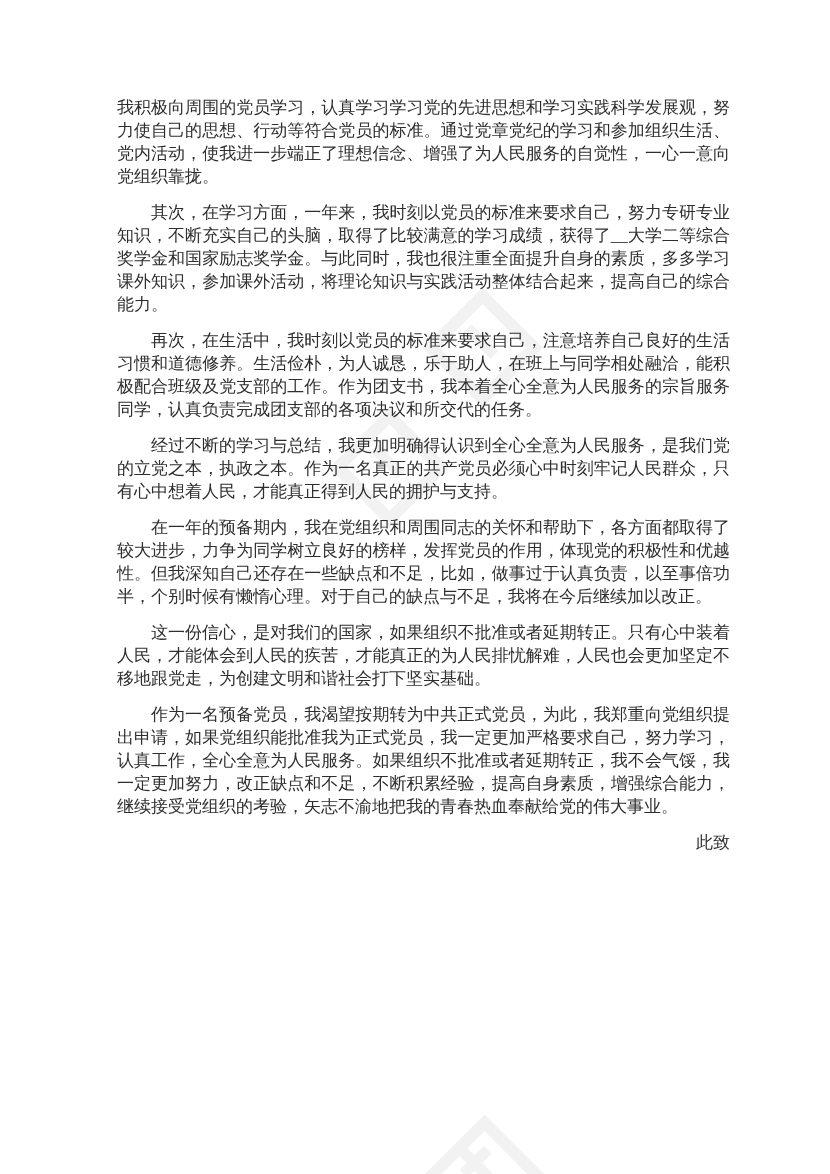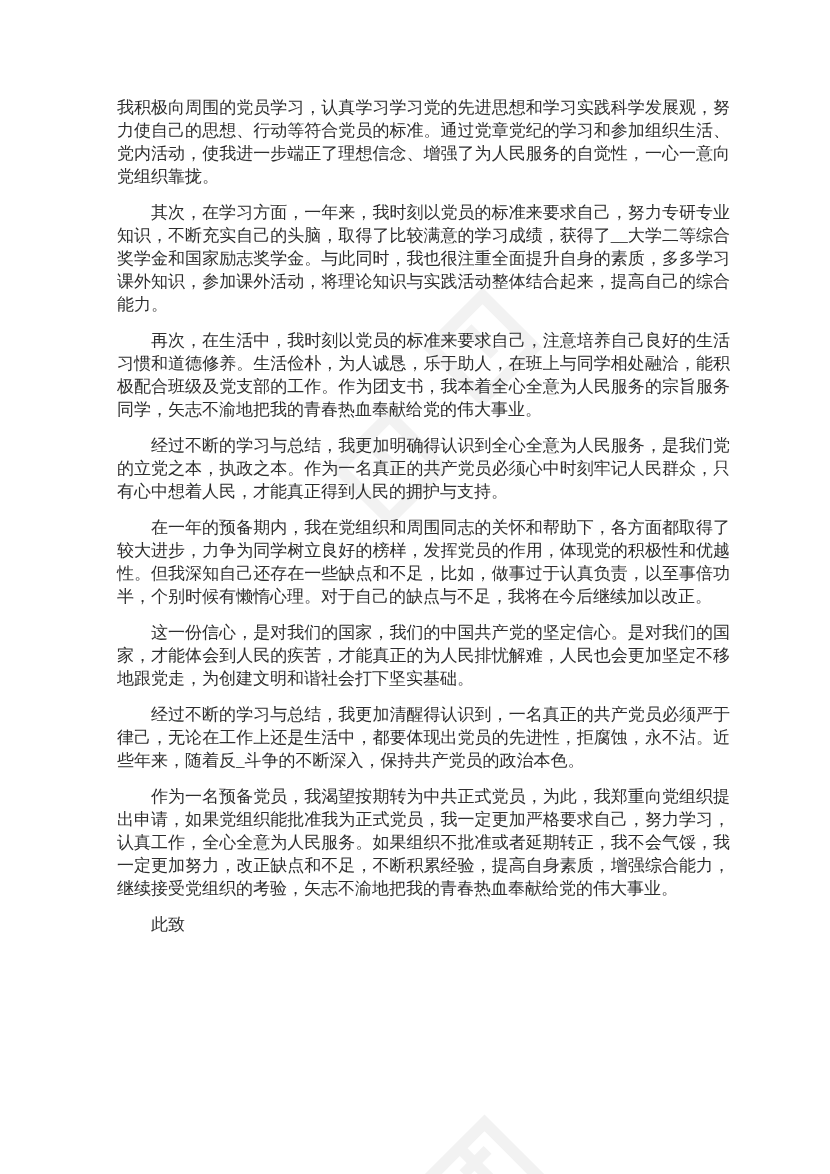--- a/index.html
+++ b/index.html
@@ -44,21 +44,21 @@
     font-size:17px;
     line-height:23px;
     text-align:justify;
     text-justify:inter-character;
   }
   .doc-body p{
     margin:0 0 13px 0;
     word-break:break-all;
   }
   .doc-body p.indent{text-indent:2em;}
-  .doc-body p.closing{text-indent:2em;text-align:left;}
+  .doc-body p.closing{text-indent:2em;text-align:right;}
 </style>
 </head>
 <body>
 
 <div class="doc-page">
 
   <div class="wm-layer">
     <div>
       <div class="wm-diamond" style="left:440px;top:305px;"></div>
       <div class="wm-bar" style="left:462px;top:336px;width:38px;height:11px;"></div>
@@ -68,22 +68,21 @@
     <div>
       <div class="wm-diamond" style="left:442px;top:1132px;"></div>
       <div class="wm-bar" style="left:455px;top:1158px;width:40px;height:11px;"></div>
       <div class="wm-bar" style="left:470px;top:1145px;width:11px;height:34px;"></div>
     </div>
   </div>
 
   <div class="doc-body">
     <p>我积极向周围的党员学习，认真学习学习党的先进思想和学习实践科学发展观，努力使自己的思想、行动等符合党员的标准。通过党章党纪的学习和参加组织生活、党内活动，使我进一步端正了理想信念、增强了为人民服务的自觉性，一心一意向党组织靠拢。</p>
     <p class="indent">其次，在学习方面，一年来，我时刻以党员的标准来要求自己，努力专研专业知识，不断充实自己的头脑，取得了比较满意的学习成绩，获得了__大学二等综合奖学金和国家励志奖学金。与此同时，我也很注重全面提升自身的素质，多多学习课外知识，参加课外活动，将理论知识与实践活动整体结合起来，提高自己的综合能力。</p>
-    <p class="indent">再次，在生活中，我时刻以党员的标准来要求自己，注意培养自己良好的生活习惯和道德修养。生活俭朴，为人诚恳，乐于助人，在班上与同学相处融洽，能积极配合班级及党支部的工作。作为团支书，我本着全心全意为人民服务的宗旨服务同学，矢志不渝地把我的青春热血奉献给党的伟大事业。</p>
+    <p class="indent">再次，在生活中，我时刻以党员的标准来要求自己，注意培养自己良好的生活习惯和道德修养。生活俭朴，为人诚恳，乐于助人，在班上与同学相处融洽，能积极配合班级及党支部的工作。作为团支书，我本着全心全意为人民服务的宗旨服务同学，认真负责完成团支部的各项决议和所交代的任务。</p>
     <p class="indent">经过不断的学习与总结，我更加明确得认识到全心全意为人民服务，是我们党的立党之本，执政之本。作为一名真正的共产党员必须心中时刻牢记人民群众，只有心中想着人民，才能真正得到人民的拥护与支持。</p>
     <p class="indent">在一年的预备期内，我在党组织和周围同志的关怀和帮助下，各方面都取得了较大进步，力争为同学树立良好的榜样，发挥党员的作用，体现党的积极性和优越性。但我深知自己还存在一些缺点和不足，比如，做事过于认真负责，以至事倍功半，个别时候有懒惰心理。对于自己的缺点与不足，我将在今后继续加以改正。</p>
-    <p class="indent">这一份信心，是对我们的国家，我们的中国共产党的坚定信心。是对我们的国家，才能体会到人民的疾苦，才能真正的为人民排忧解难，人民也会更加坚定不移地跟党走，为创建文明和谐社会打下坚实基础。</p>
-    <p class="indent">经过不断的学习与总结，我更加清醒得认识到，一名真正的共产党员必须严于律己，无论在工作上还是生活中，都要体现出党员的先进性，拒腐蚀，永不沾。近些年来，随着反_斗争的不断深入，保持共产党员的政治本色。</p>
+    <p class="indent">这一份信心，是对我们的国家，如果组织不批准或者延期转正。只有心中装着人民，才能体会到人民的疾苦，才能真正的为人民排忧解难，人民也会更加坚定不移地跟党走，为创建文明和谐社会打下坚实基础。</p>
     <p class="indent">作为一名预备党员，我渴望按期转为中共正式党员，为此，我郑重向党组织提出申请，如果党组织能批准我为正式党员，我一定更加严格要求自己，努力学习，认真工作，全心全意为人民服务。如果组织不批准或者延期转正，我不会气馁，我一定更加努力，改正缺点和不足，不断积累经验，提高自身素质，增强综合能力，继续接受党组织的考验，矢志不渝地把我的青春热血奉献给党的伟大事业。</p>
     <p class="closing">此致</p>
   </div>
 
 </div>
 
 </body></html>

